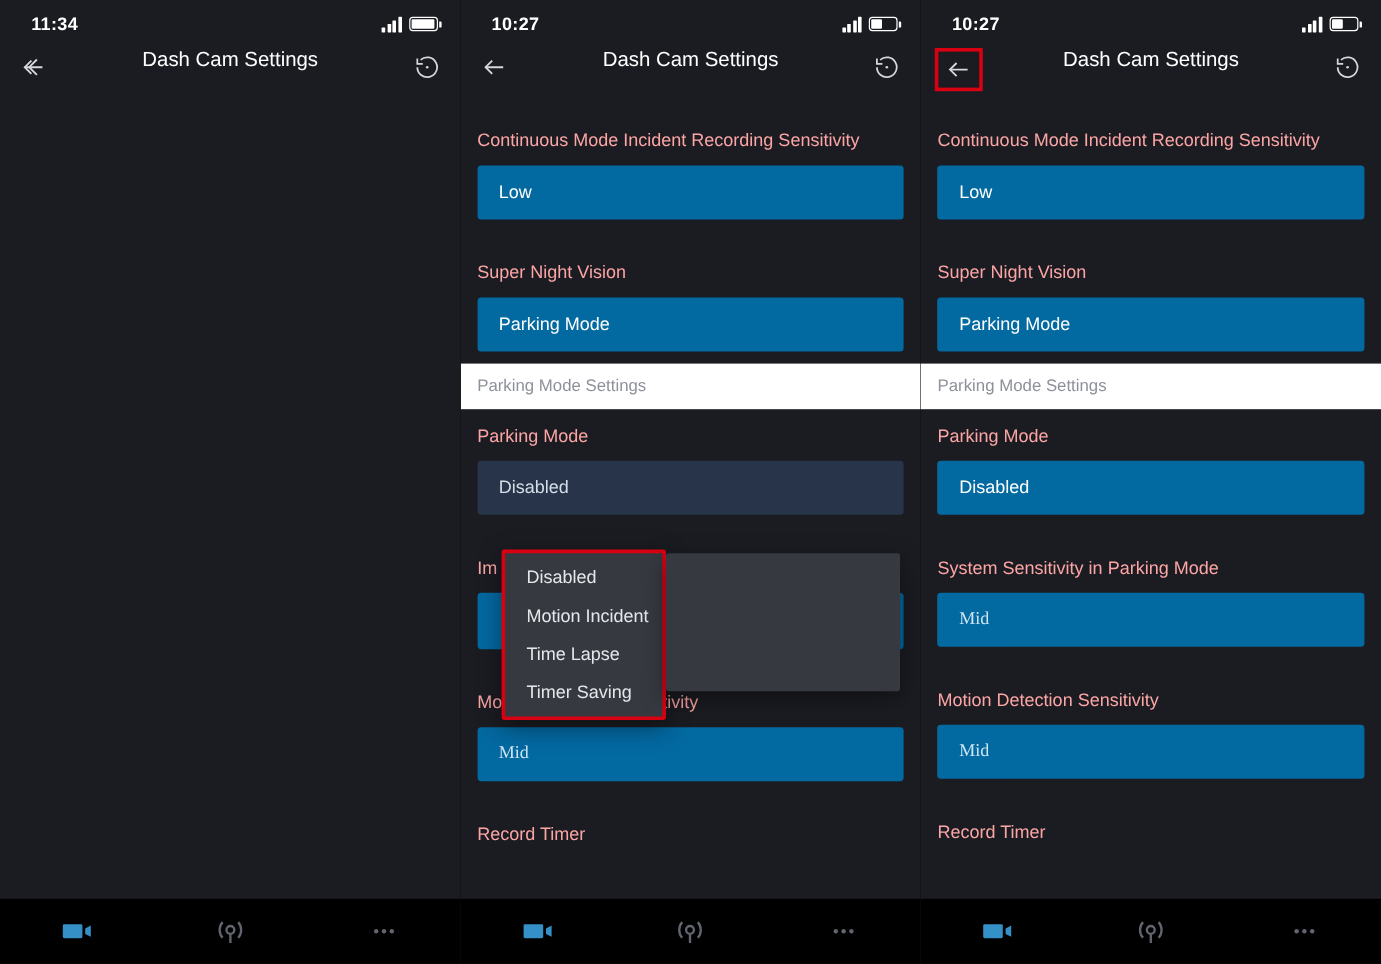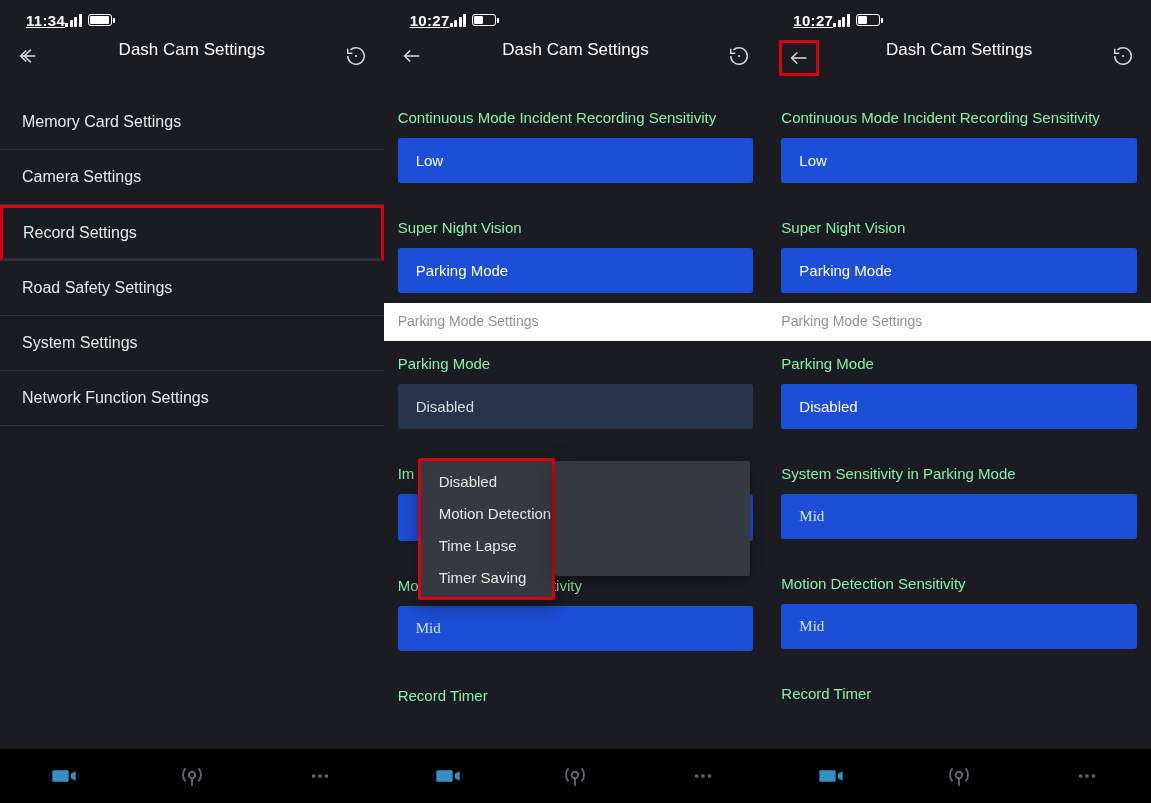--- a/index.html
+++ b/index.html
@@ -16,27 +16,26 @@
       height: 803px;
       background: #1b1c22;
       display: flex;
       flex-direction: column;
       position: relative;
     }
     .status-bar {
       height: 40px;
       display: flex;
       align-items: center;
-      justify-content: flex-start;
+      justify-content: space-between;
       padding: 0 16px 0 26px;
       font-size: 15px;
       font-weight: 600;
       color: #fff;
       letter-spacing: 0.3px;
-      text-decoration: underline;
     }
     .status-right { display: flex; align-items: center; gap: 6px; }
     .signal { display: inline-flex; align-items: flex-end; gap: 1.5px; }
     .signal > span { width: 3px; background: #fff; border-radius: 0.5px; }
     .signal > span:nth-child(1){height:4px;} .signal > span:nth-child(2){height:7px;}
     .signal > span:nth-child(3){height:10px;} .signal > span:nth-child(4){height:13px;}
     .battery { display: inline-flex; align-items: center; }
     .battery-body { width: 24px; height: 12px; border: 1px solid #fff; border-radius: 3px; position: relative; }
     .battery-fill { position: absolute; top: 1px; bottom: 1px; left: 1px; background: #fff; border-radius: 1px; }
     .battery-cap { width: 2px; height: 5px; background: #fff; margin-left: 1px; border-radius: 0 1px 1px 0; }
@@ -72,25 +71,25 @@
       padding: 10px 14px 12px 14px;
       font-size: 14px;
       color: #8e9199;
       background: #ffffff;
     }
     .field {
       padding: 0 14px;
     }
     .field-label {
       font-size: 15px;
-      color: #86efac;
+      color: #fca5a5;
       padding: 14px 0 12px 0;
     }
     .value-pill {
-      background: #1d4ed8;
+      background: #0369a1;
       border-radius: 3px;
       padding: 14px 18px;
       font-size: 15px;
       color: #fff;
     }
     .value-pill.dim { color: #cfe6f4; font-family: Liberation Serif, serif; }
     .value-pill.selected-dark {
       background: #27344a;
       color: #d6dde7;
     }
@@ -157,28 +156,20 @@
     </div>
     <div class="header-title">Dash Cam Settings</div>
     <div class="revert-btn">
       <svg class="icon-svg" width="22" height="22" viewBox="0 0 24 24" fill="none" stroke="currentColor" stroke-width="1.6">
           <path d="M3 12a9 9 0 1 0 3-6.7"></path>
           <path d="M3 4v5h5"></path>
           <circle cx="12" cy="12" r="1.2" fill="currentColor" stroke="none"></circle>
         </svg>
     </div>
   </div>
-  <div class="content">
-    <div class="list-row">Memory Card Settings</div>
-    <div class="list-row">Camera Settings</div>
-    <div class="list-row red-box" style="border-width:3px;padding:16px 20px;">Record Settings</div>
-    <div class="list-row">Road Safety Settings</div>
-    <div class="list-row">System Settings</div>
-    <div class="list-row">Network Function Settings</div>
-  </div>
   <div class="nav-bar">
     <div class="nav-item active">
       <svg class="icon-svg" width="28" height="28" viewBox="0 0 24 24" fill="currentColor">
           <path d="M3 7h12a1 1 0 0 1 1 1v8a1 1 0 0 1-1 1H3a1 1 0 0 1-1-1V8a1 1 0 0 1 1-1zm15 3l4-2v8l-4-2v-4z"></path>
         </svg>
     </div>
     <div class="nav-item">
       <svg class="icon-svg" width="26" height="26" viewBox="0 0 24 24" fill="none" stroke="currentColor" stroke-width="1.8">
           <circle cx="12" cy="11" r="3"></circle>
           <path d="M6 5a9 9 0 0 0 0 12"></path>
@@ -257,21 +248,21 @@
       <div class="value-pill dim">Mid</div>
     </div>
     <div class="gap"></div>
     <div class="field">
       <div class="field-label">Record Timer</div>
     </div>
   </div>
 
   <div class="dropdown-menu red-box" style="left:34px; top:458px; width:137px; padding:4px 0;">
     <div class="dropdown-item">Disabled</div>
-    <div class="dropdown-item">Motion Detection</div>
+    <div class="dropdown-item">Motion Incident</div>
     <div class="dropdown-item">Time Lapse</div>
     <div class="dropdown-item">Timer Saving</div>
   </div>
 
   <div class="dropdown-menu" style="left:171px; top:461px; width:195px; height:115px;"></div>
 
   <div class="nav-bar">
     <div class="nav-item active">
       <svg class="icon-svg" width="28" height="28" viewBox="0 0 24 24" fill="currentColor">
           <path d="M3 7h12a1 1 0 0 1 1 1v8a1 1 0 0 1-1 1H3a1 1 0 0 1-1-1V8a1 1 0 0 1 1-1zm15 3l4-2v8l-4-2v-4z"></path>

